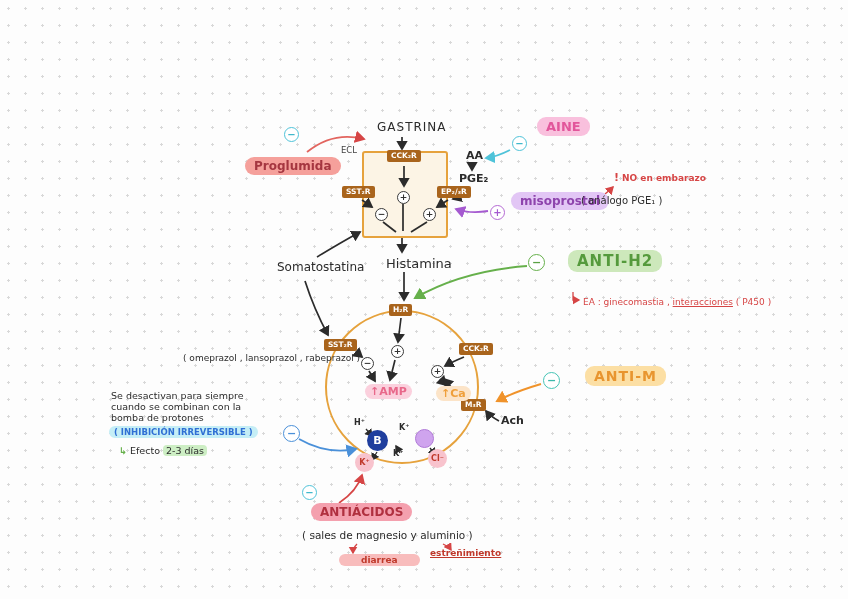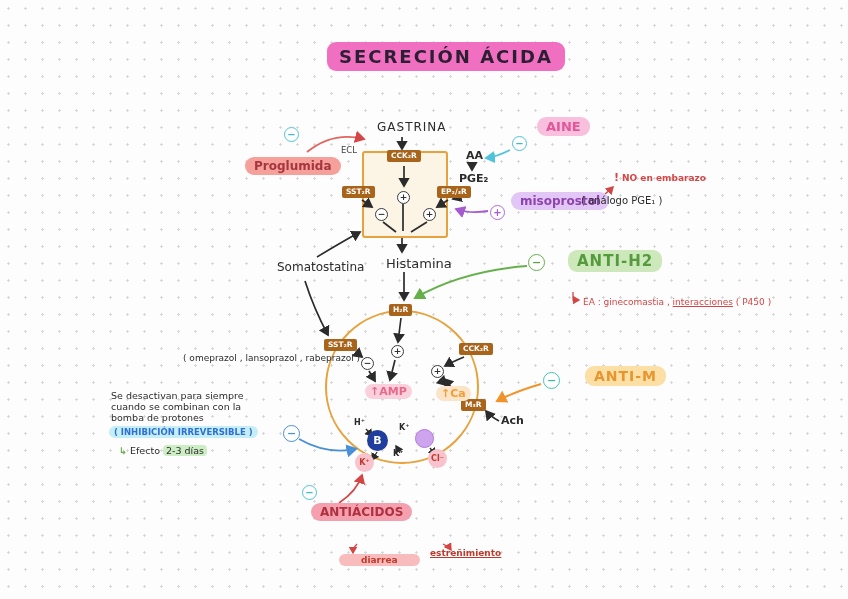--- a/index.html
+++ b/index.html
@@ -94,21 +94,20 @@
     <path d="M527,266 Q462,271 415,298" stroke="#66b04b" stroke-width="1.9" fill="none" marker-end="url(#mk-green)"></path>
     <path d="M541,384 Q514,392 497,401" stroke="#f0932b" stroke-width="1.9" fill="none" marker-end="url(#mk-orange)"></path>
     <path d="M299,439 Q327,455 356,449" stroke="#4a90d9" stroke-width="1.9" fill="none" marker-end="url(#mk-blue)"></path>
     <path d="M339,503 Q357,491 362,475" stroke="#d64545" stroke-width="1.7" fill="none" marker-end="url(#mk-red)"></path>
     <path d="M605,194 Q610,190 613,187" stroke="#d64545" stroke-width="1.4" fill="none" marker-end="url(#mk-red)"></path>
     <path d="M573,292 L573,300 L579,300" stroke="#d64545" stroke-width="1.3" fill="none" marker-end="url(#mk-red)"></path>
     <path d="M357,544 Q353,548 353,553" stroke="#d64545" stroke-width="1.3" fill="none" marker-end="url(#mk-red)"></path>
     <path d="M443,544 Q449,547 451,550" stroke="#d64545" stroke-width="1.3" fill="none" marker-end="url(#mk-red)"></path>
   </svg>
 
-  <div class="hl" style="left:327px;top:42px;background:#f06fc1;color:#2d1f33;font-size:18px;letter-spacing:2px;padding:4px 12px;">SECRECIÓN ÁCIDA</div>
 
   <div class="txt" style="left:377px;top:120px;font-size:12px;letter-spacing:1px;">GASTRINA</div>
 
   <div class="sign" style="left:284px;top:127px;color:#35b4c9;">−</div>
   <div class="hl" style="left:245px;top:157px;background:#f5a09b;color:#a53640;font-size:12px;">Proglumida</div>
 
   <div class="txt" style="left:341px;top:145px;font-size:8.5px;color:#444;">ECL</div>
 
   <div class="tag" style="left:387px;top:150px;">CCK₂R</div>
   <div class="tag" style="left:342px;top:186px;">SST₂R</div>
@@ -169,16 +168,17 @@
   <div class="txt" style="left:354px;top:418px;font-size:8px;font-weight:bold;">H⁺</div>
   <div class="txt" style="left:399px;top:423px;font-size:8px;font-weight:bold;">K⁺</div>
   <div class="ball" style="left:367px;top:430px;width:21px;height:21px;background:#1f3e9e;color:#fff;font-size:11px;">B</div>
   <div class="ball" style="left:415px;top:429px;width:17px;height:17px;background:#cfa4ee;border:1.5px solid #b07ad8;"></div>
   <div class="txt" style="left:393px;top:449px;font-size:8px;font-weight:bold;">K⁺</div>
   <div class="ball" style="left:355px;top:453px;width:19px;height:19px;background:#f8c3cd;color:#c0392b;font-size:8px;">K⁺</div>
   <div class="ball" style="left:428px;top:449px;width:19px;height:19px;background:#f8c3cd;color:#c0392b;font-size:8px;">Cl⁻</div>
 
   <div class="sign" style="left:302px;top:485px;color:#35b4c9;">−</div>
   <div class="hl" style="left:311px;top:503px;background:#f4a0ae;color:#b0303f;font-size:12px;">ANTIÁCIDOS</div>
+  <div class="txt" style="left:302px;top:529px;font-size:10.5px;">( sales de magnesio y aluminio )</div>
   <div class="hl" style="left:339px;top:554px;background:#f8bcbc;color:#c0392b;font-size:9px;padding:1px 22px;">diarrea</div>
   <div class="txt u" style="left:430px;top:548px;font-size:9px;color:#c0392b;font-weight:bold;">estreñimiento</div>
 
 </div>
 
 </body></html>

